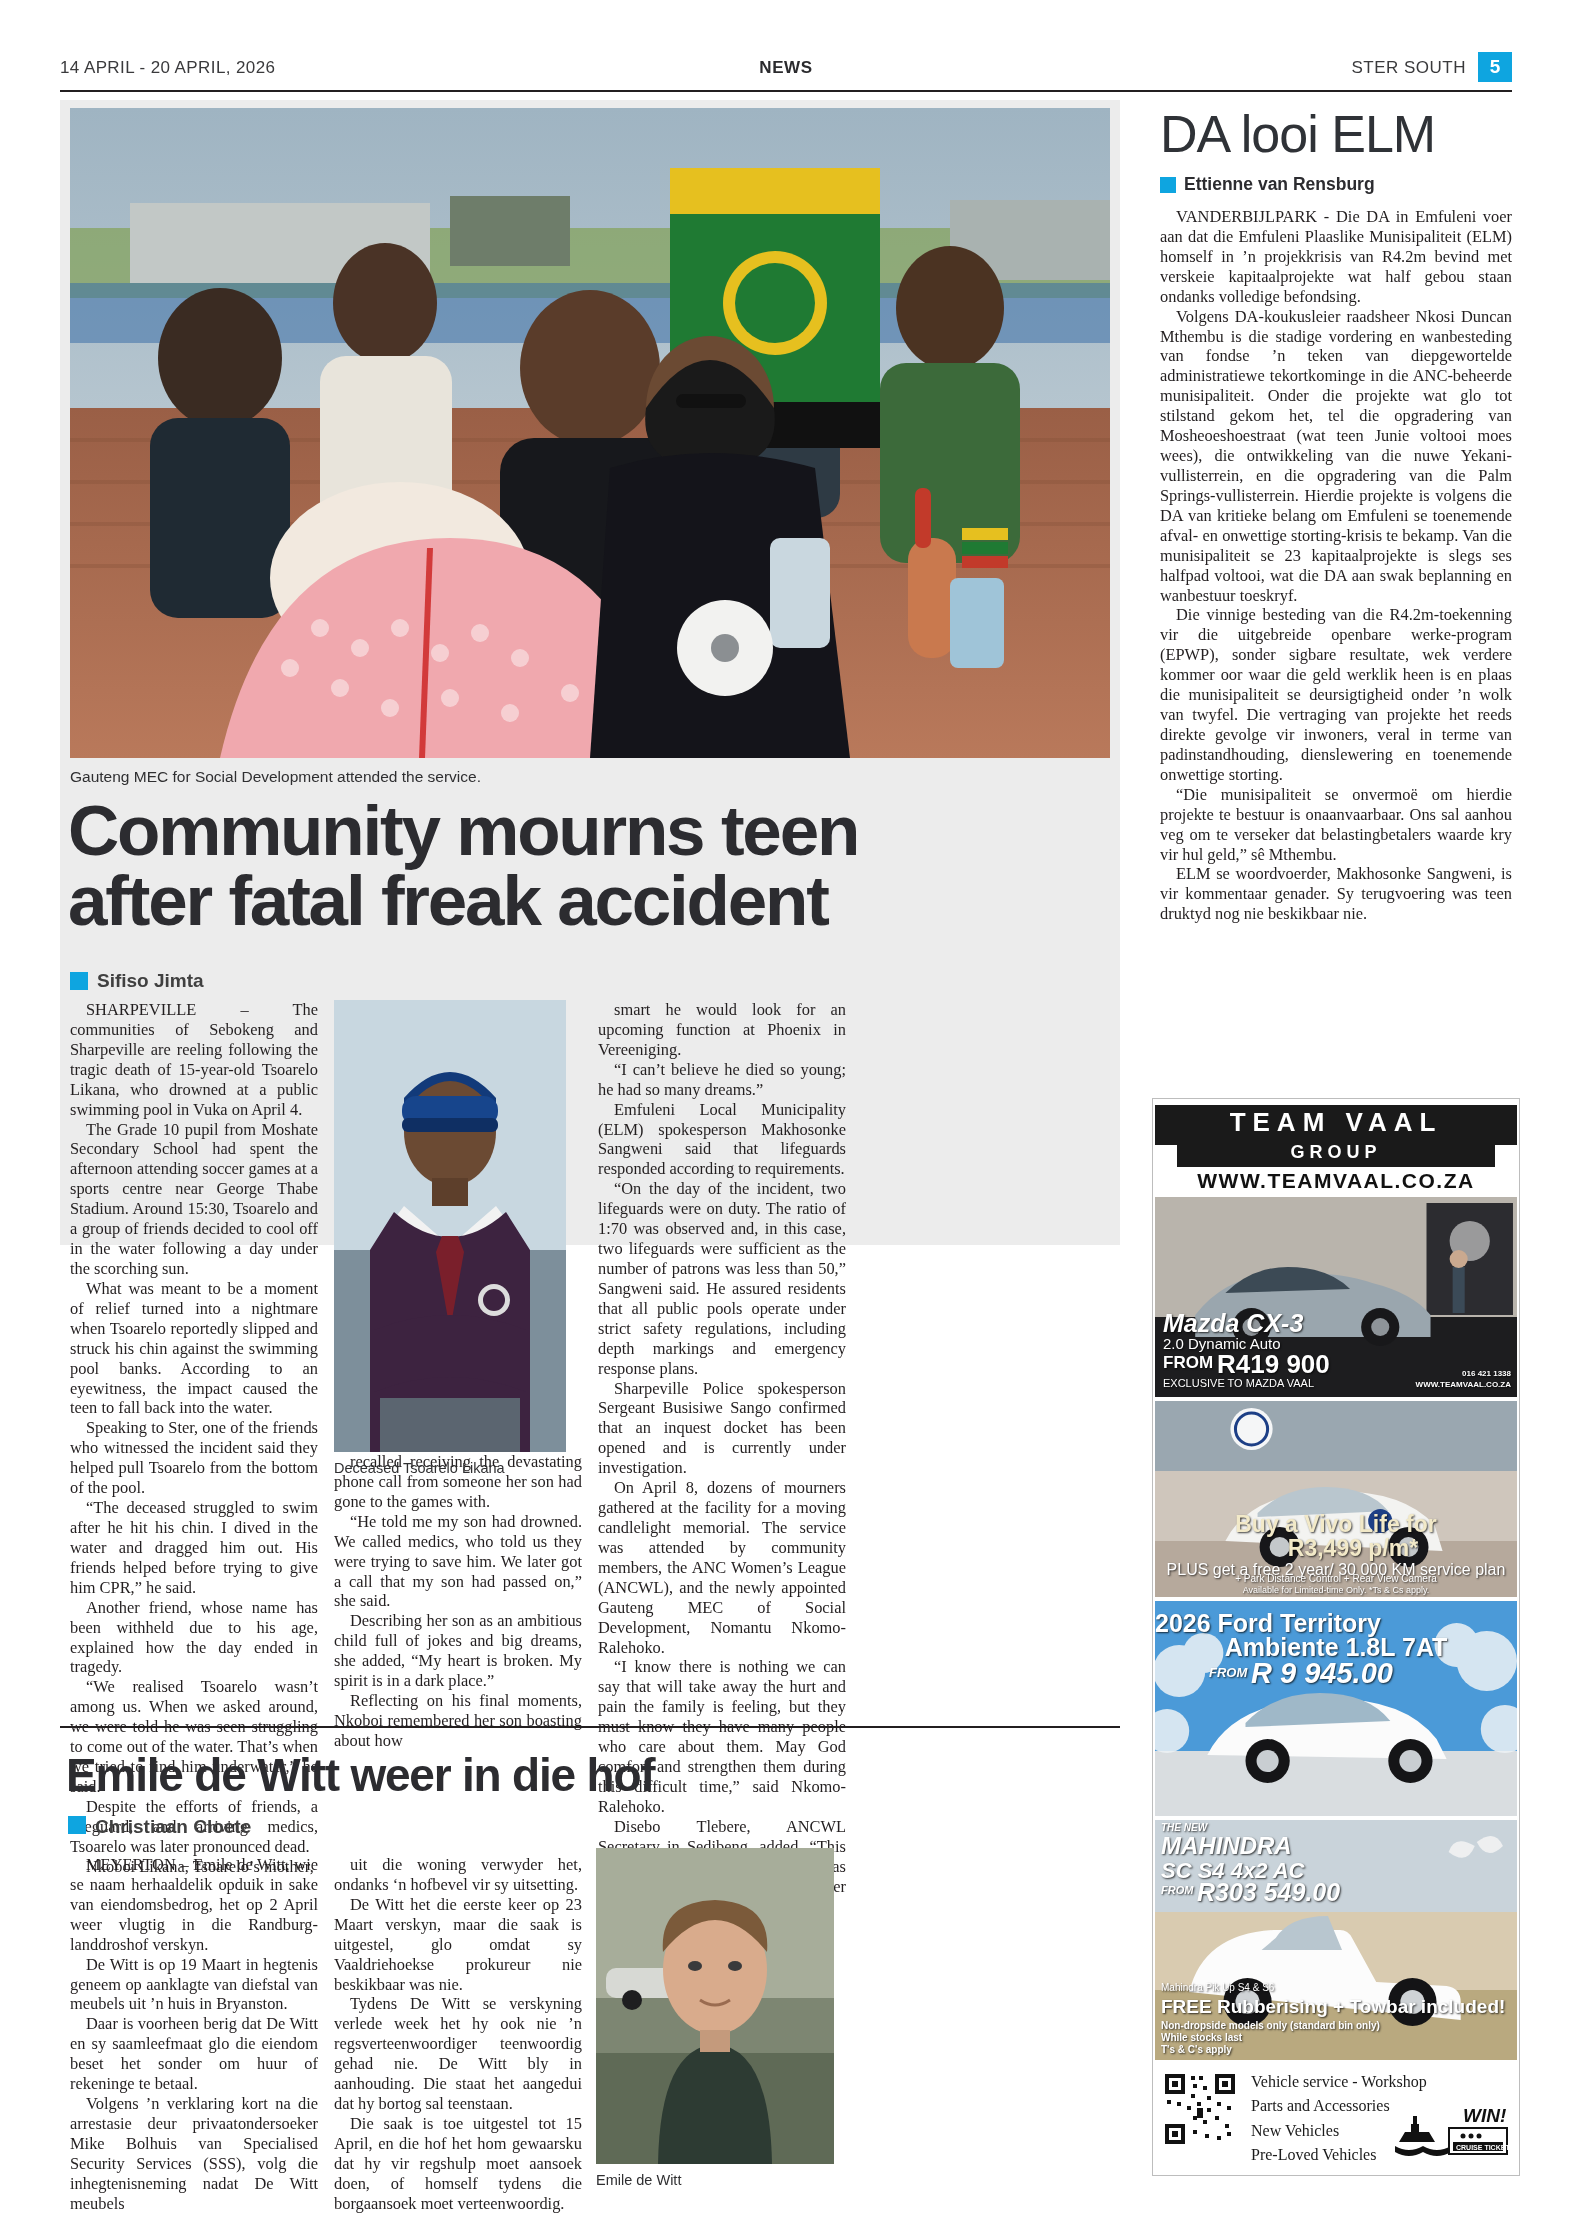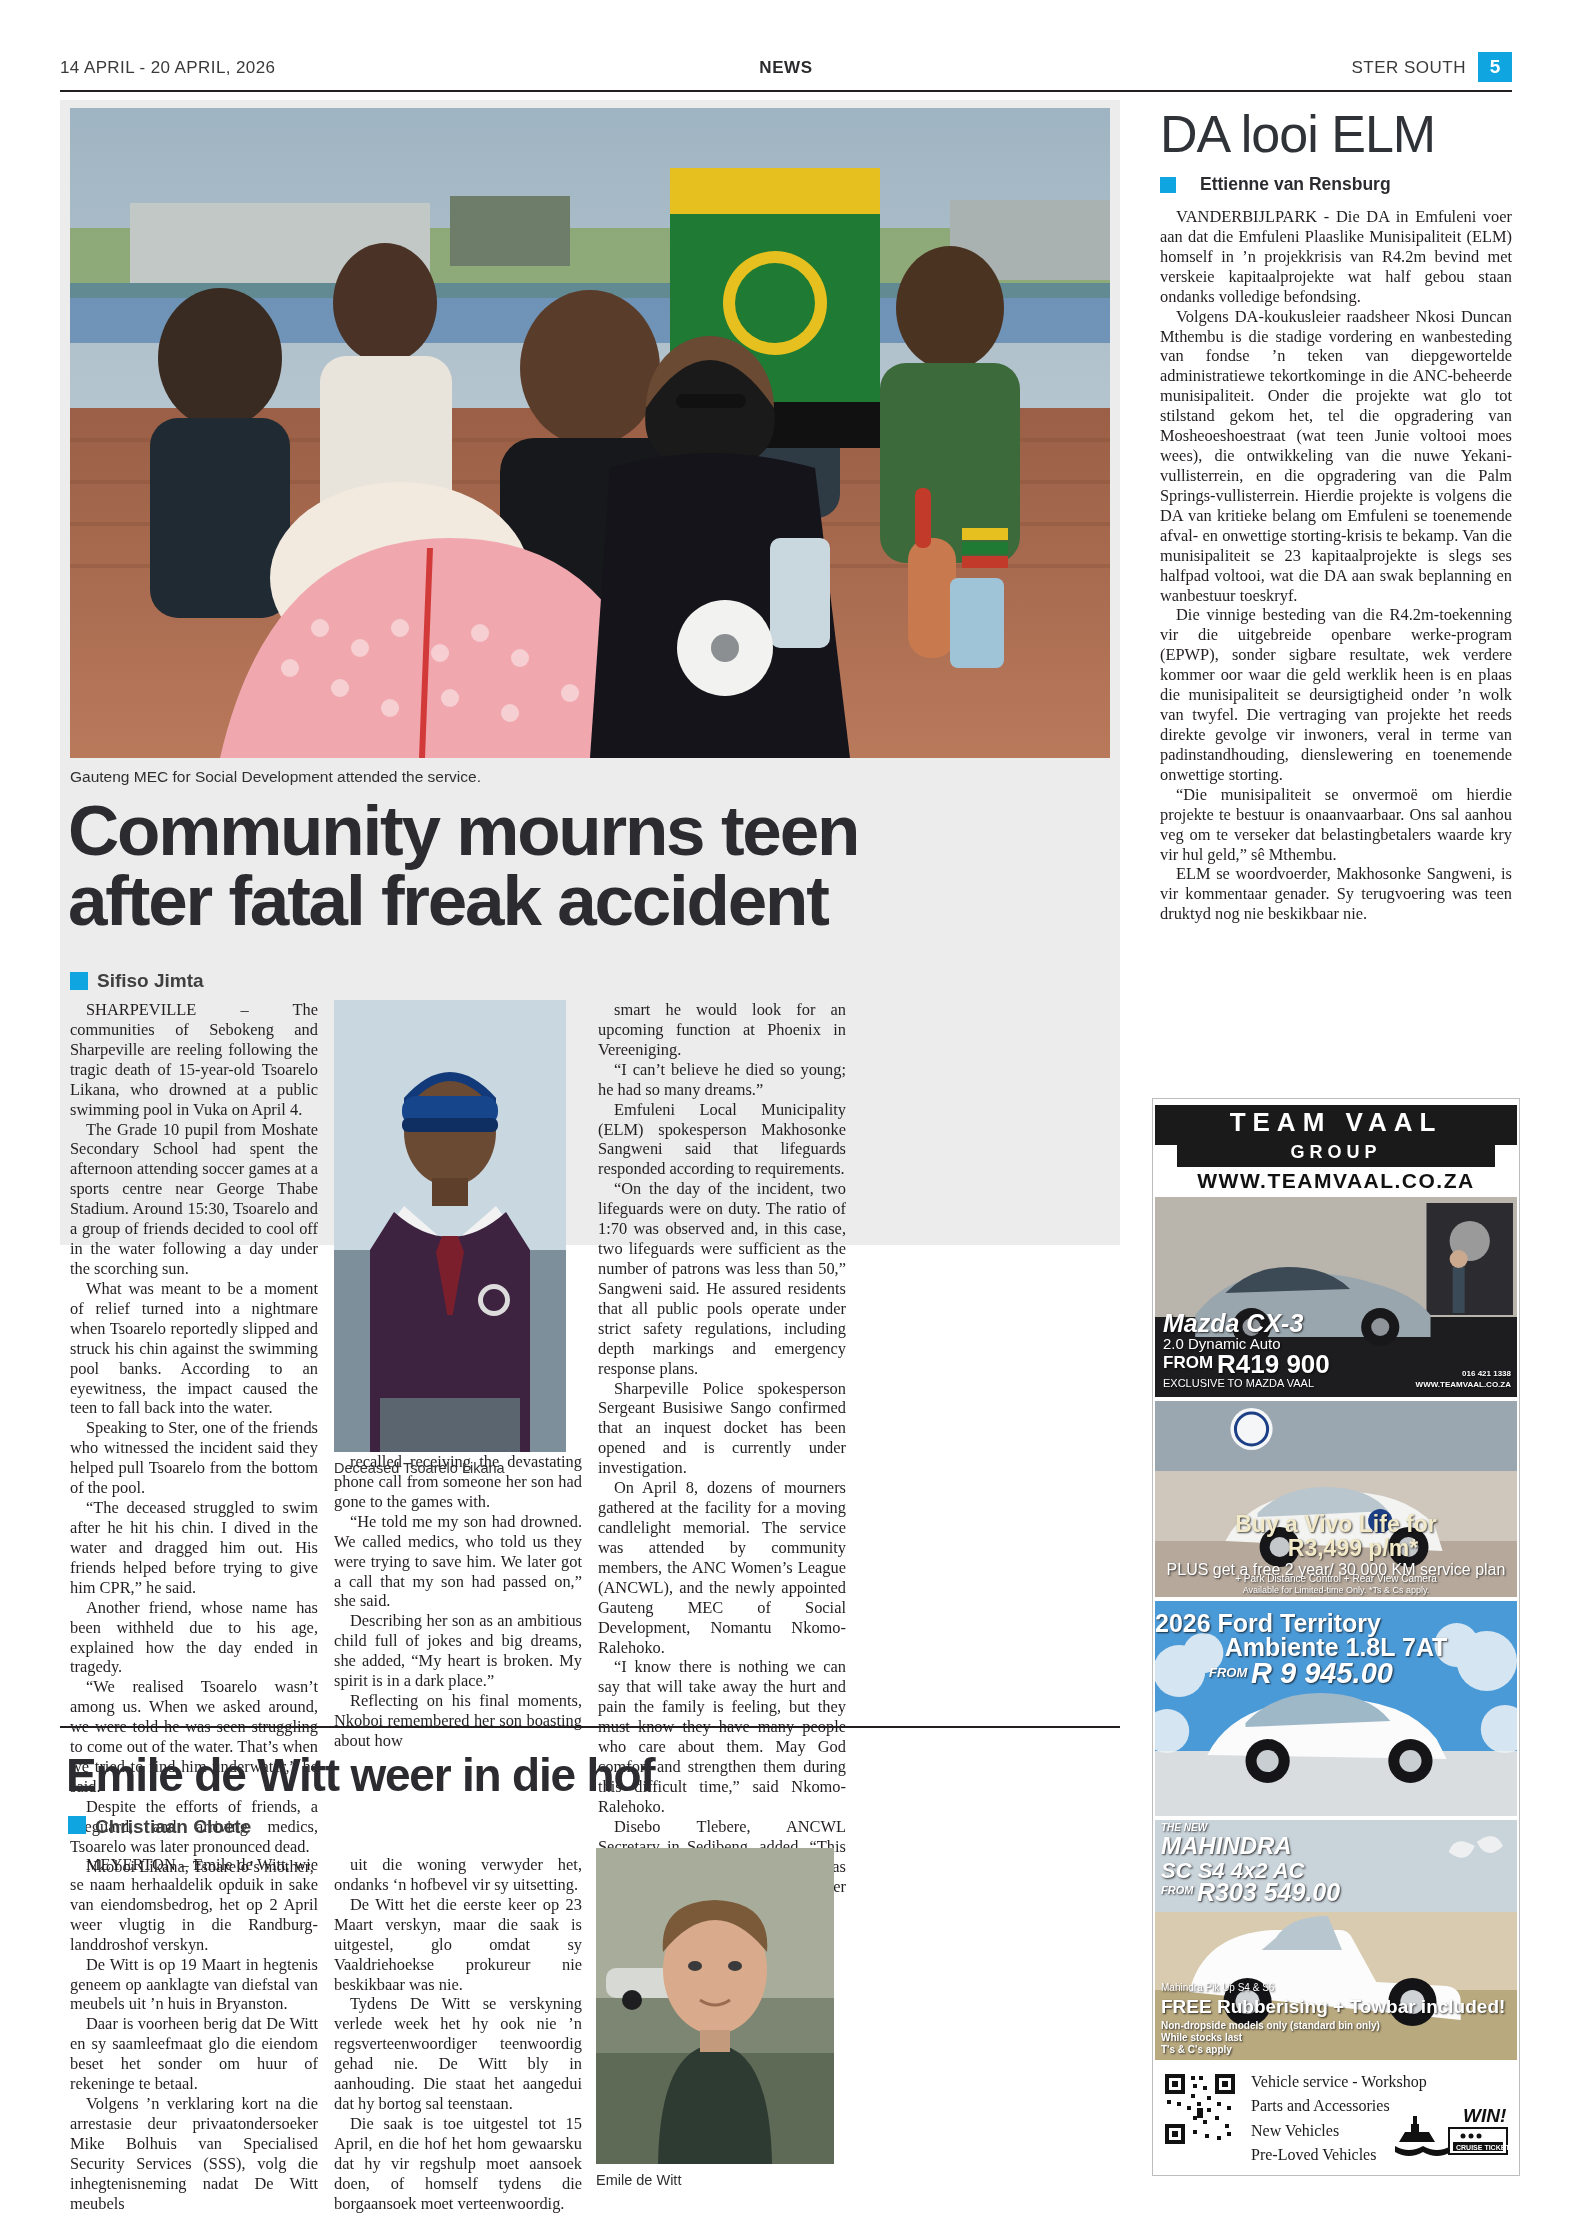--- a/index.html
+++ b/index.html
@@ -30,21 +30,21 @@
   .portrait{position:absolute;left:334px;top:1000px;width:232px;height:452px;overflow:hidden;background:#3c4a57;}
   .portrait-cap{position:absolute;left:334px;top:1460px;width:240px;font-family:"Liberation Sans",sans-serif;font-size:14.5px;color:#2f2f31;}
 
   .cols2{position:absolute;left:70px;top:1000px;width:1040px;}
   .colblk{position:absolute;width:248px;font-size:16.4px;line-height:1.215;text-align:justify;}
   .colblk p{margin:0;text-indent:16px;}
 
   
   .right-col{position:absolute;left:1160px;top:108px;width:352px;}
   .r-head{font-family:"Liberation Sans",sans-serif;font-weight:300;font-size:52px;line-height:1;letter-spacing:-1px;color:#2f3237;margin:0 0 14px 0;}
-  .r-byline{display:flex;align-items:center;gap:24px;margin-bottom:12px;}
+  .r-byline{display:flex;align-items:center;gap:8px;margin-bottom:12px;}
   .r-bl-sq{width:16px;height:16px;background:#0ea5e0;display:block;}
   .r-bl-name{font-family:"Liberation Sans",sans-serif;font-weight:bold;font-size:17.5px;color:#2c2c30;}
   .r-body{font-size:16.4px;line-height:1.215;text-align:justify;color:#231f20;}
   .r-body p{margin:0;text-indent:16px;}
 
   
   .ad-wrap{position:absolute;left:1152px;top:1098px;width:368px;height:1078px;border:1px solid #bdbdbd;background:#fff;padding:2px;box-sizing:border-box;}
   .ad-inner{position:relative;width:100%;height:100%;}
   .ad-logo{position:relative;height:96px;background:#fff;overflow:hidden;}
   .tv-band{position:absolute;left:0;right:0;top:4px;height:40px;background:#1a1a1a;}

